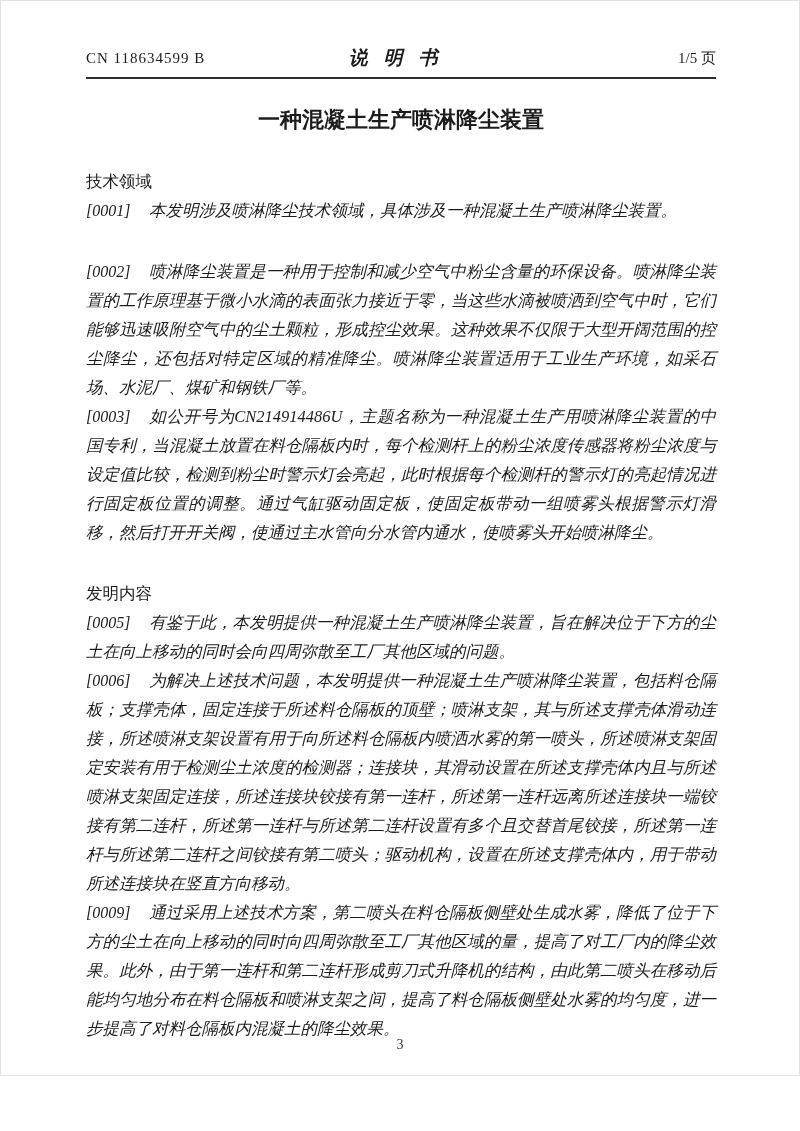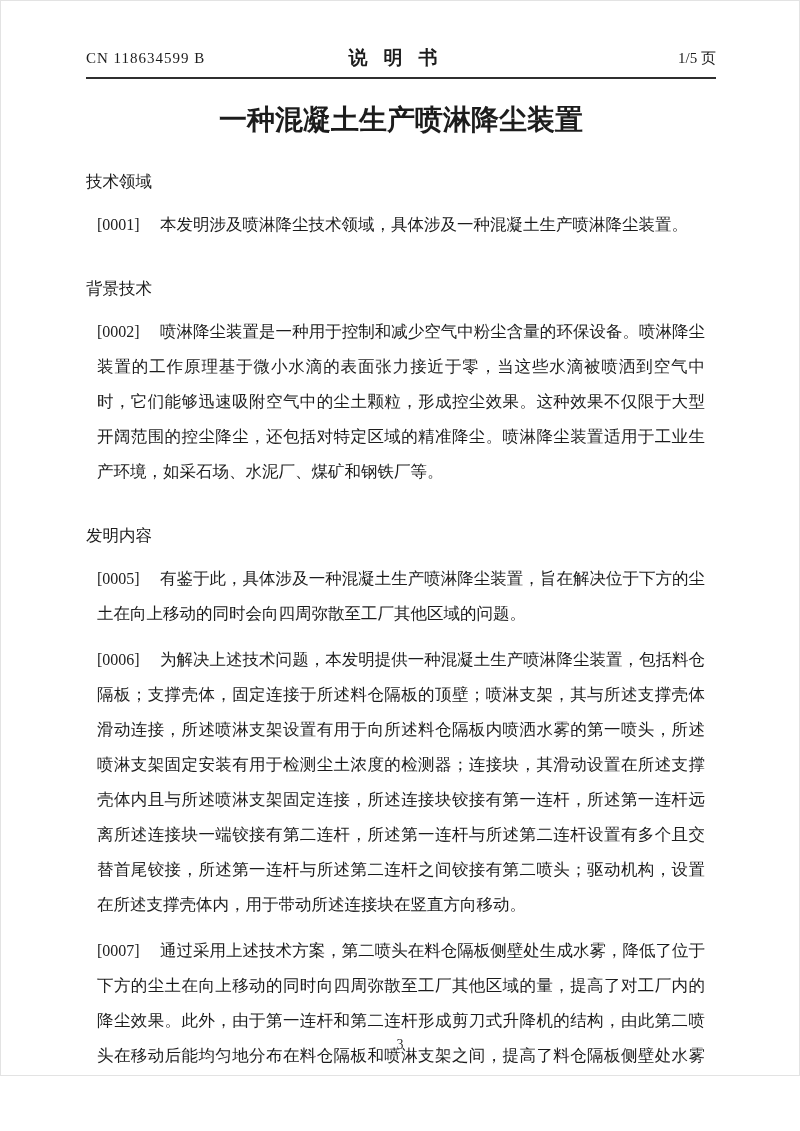--- a/index.html
+++ b/index.html
@@ -36,48 +36,50 @@
   .doc-type {
     position: absolute;
     left: 50%;
     transform: translateX(-50%);
     bottom: 8px;
     font-size: 19px;
     font-weight: bold;
     letter-spacing: 16px;
     margin-right: -16px;
     white-space: nowrap;
+    font-style: italic;
   }
   .page-indicator {
     position: absolute;
     right: 0;
     bottom: 8px;
     font-size: 15px;
     margin-left: 7px;
   }
   .doc-title {
-    font-size: 28px;
+    font-size: 22px;
     font-weight: bold;
     text-align: center;
     margin: 26px 0 0 0;
     line-height: 30px;
   }
   .doc-section { margin-top: 32px; }
   .section-heading {
     font-size: 16.5px;
     font-weight: normal;
     margin: 0;
     line-height: 29px;
   }
   .para {
-    margin: 11px;
+    margin: 0;
     font-size: 16.5px;
-    line-height: 35px;
+    line-height: 29px;
     text-align: justify;
     text-justify: inter-ideograph;
+    font-style: italic;
   }
   .pnum {
     display: inline-block;
     min-width: 63px;
     font-size: 16px;
   }
   .page-num {
     position: absolute;
     left: 0;
     right: 0;
@@ -99,26 +101,26 @@
     </header>
 
     <h1 class="doc-title">一种混凝土生产喷淋降尘装置</h1>
 
     <main>
         <section class="doc-section">
           <h2 class="section-heading">技术领域</h2>
           <p class="para"><span class="pnum">[0001]</span><span>本发明涉及喷淋降尘技术领域，具体涉及一种混凝土生产喷淋降尘装置。</span></p>
         </section>
         <section class="doc-section">
-          <h2 class="section-heading">背景技术</h2>
           <p class="para"><span class="pnum">[0002]</span><span>喷淋降尘装置是一种用于控制和减少空气中粉尘含量的环保设备。喷淋降尘装置的工作原理基于微小水滴的表面张力接近于零，当这些水滴被喷洒到空气中时，它们能够迅速吸附空气中的尘土颗粒，形成控尘效果。这种效果不仅限于大型开阔范围的控尘降尘，还包括对特定区域的精准降尘。喷淋降尘装置适用于工业生产环境，如采石场、水泥厂、煤矿和钢铁厂等。</span></p>
+          <p class="para"><span class="pnum">[0003]</span><span>如公开号为CN214914486U，主题名称为一种混凝土生产用喷淋降尘装置的中国专利，当混凝土放置在料仓隔板内时，每个检测杆上的粉尘浓度传感器将粉尘浓度与设定值比较，检测到粉尘时警示灯会亮起，此时根据每个检测杆的警示灯的亮起情况进行固定板位置的调整。通过气缸驱动固定板，使固定板带动一组喷雾头根据警示灯滑移，然后打开开关阀，使通过主水管向分水管内通水，使喷雾头开始喷淋降尘。</span></p>
         </section>
         <section class="doc-section">
           <h2 class="section-heading">发明内容</h2>
-          <p class="para"><span class="pnum">[0005]</span><span>有鉴于此，具体涉及一种混凝土生产喷淋降尘装置，旨在解决位于下方的尘土在向上移动的同时会向四周弥散至工厂其他区域的问题。</span></p>
+          <p class="para"><span class="pnum">[0005]</span><span>有鉴于此，本发明提供一种混凝土生产喷淋降尘装置，旨在解决位于下方的尘土在向上移动的同时会向四周弥散至工厂其他区域的问题。</span></p>
           <p class="para"><span class="pnum">[0006]</span><span>为解决上述技术问题，本发明提供一种混凝土生产喷淋降尘装置，包括料仓隔板；支撑壳体，固定连接于所述料仓隔板的顶壁；喷淋支架，其与所述支撑壳体滑动连接，所述喷淋支架设置有用于向所述料仓隔板内喷洒水雾的第一喷头，所述喷淋支架固定安装有用于检测尘土浓度的检测器；连接块，其滑动设置在所述支撑壳体内且与所述喷淋支架固定连接，所述连接块铰接有第一连杆，所述第一连杆远离所述连接块一端铰接有第二连杆，所述第一连杆与所述第二连杆设置有多个且交替首尾铰接，所述第一连杆与所述第二连杆之间铰接有第二喷头；驱动机构，设置在所述支撑壳体内，用于带动所述连接块在竖直方向移动。</span></p>
-          <p class="para"><span class="pnum">[0007]</span><span>通过采用上述技术方案，第二喷头在料仓隔板侧壁处生成水雾，降低了位于下方的尘土在向上移动的同时向四周弥散至工厂其他区域的量，提高了对工厂内的降尘效果。此外，由于第一连杆和第二连杆形成剪刀式升降机的结构，由此第二喷头在移动后能均匀地分布在料仓隔板和喷淋支架之间，提高了料仓隔板侧壁处水雾的均匀度，进一步提高了对料仓隔板内混凝土的降尘效果。</span></p>
+          <p class="para"><span class="pnum">[0009]</span><span>通过采用上述技术方案，第二喷头在料仓隔板侧壁处生成水雾，降低了位于下方的尘土在向上移动的同时向四周弥散至工厂其他区域的量，提高了对工厂内的降尘效果。此外，由于第一连杆和第二连杆形成剪刀式升降机的结构，由此第二喷头在移动后能均匀地分布在料仓隔板和喷淋支架之间，提高了料仓隔板侧壁处水雾的均匀度，进一步提高了对料仓隔板内混凝土的降尘效果。</span></p>
         </section>
       </main>
   </div>
 
   <div class="page-num">3</div>
 </div>
 
 </body></html>

